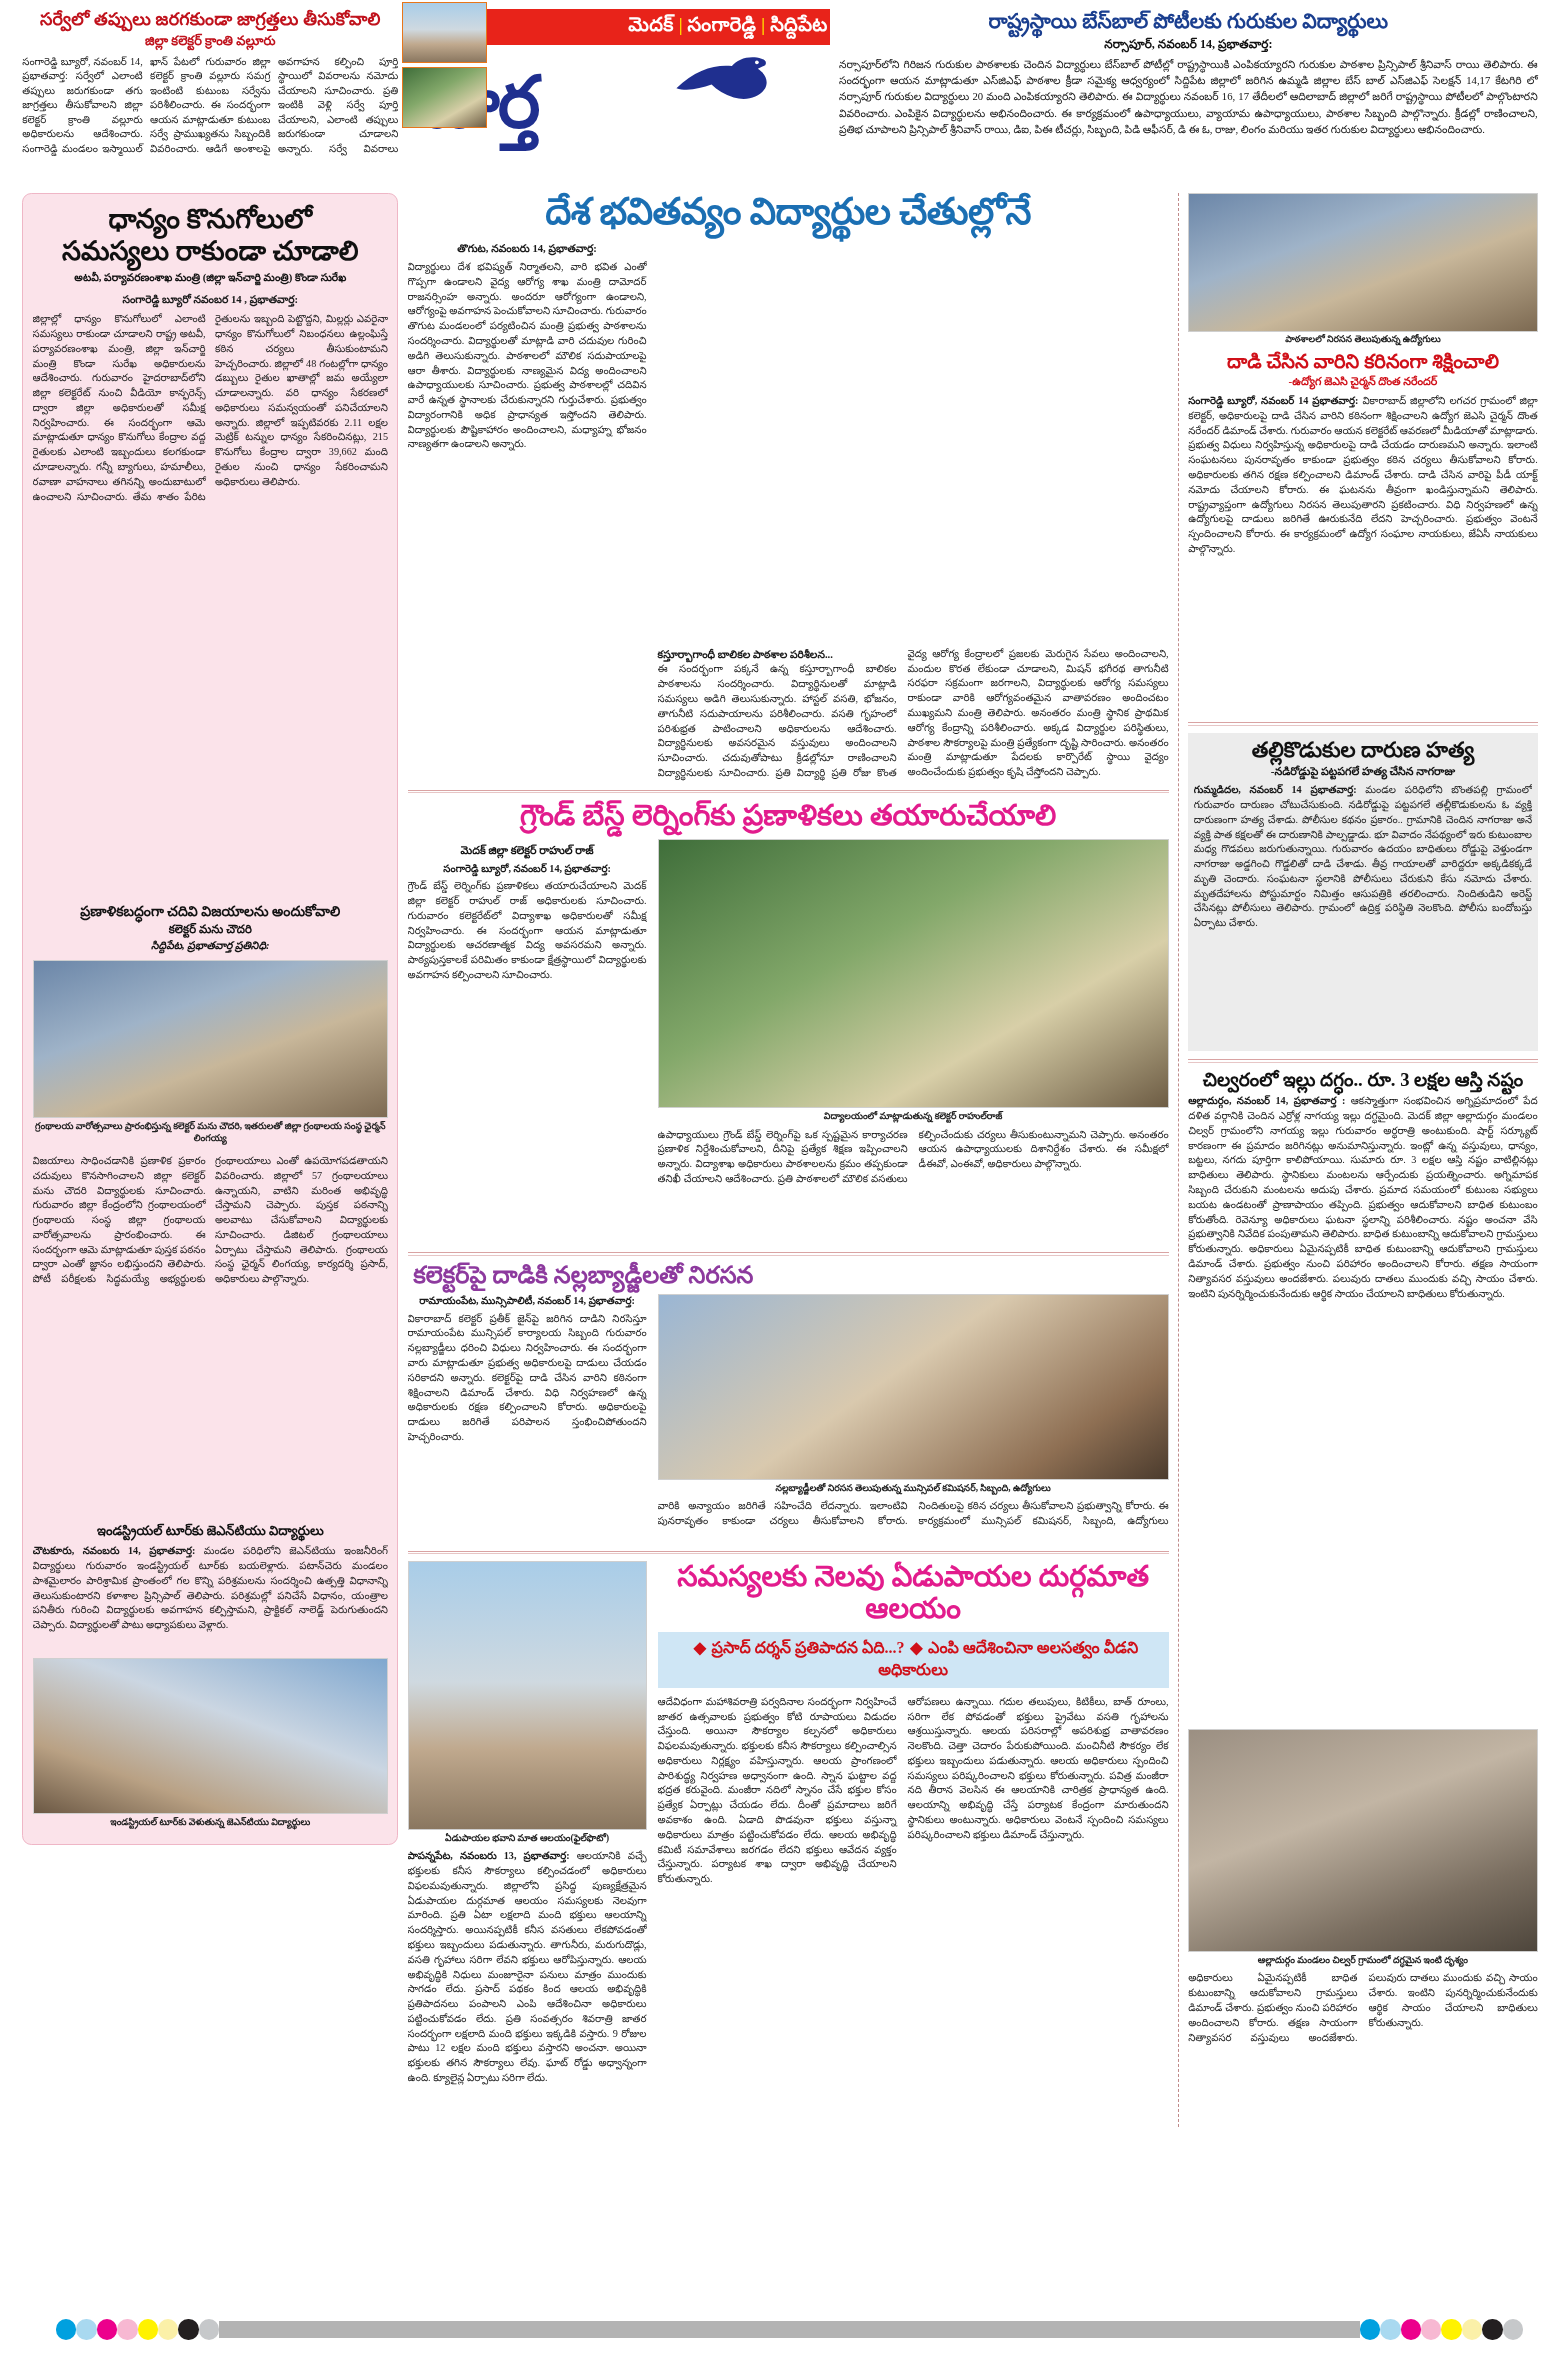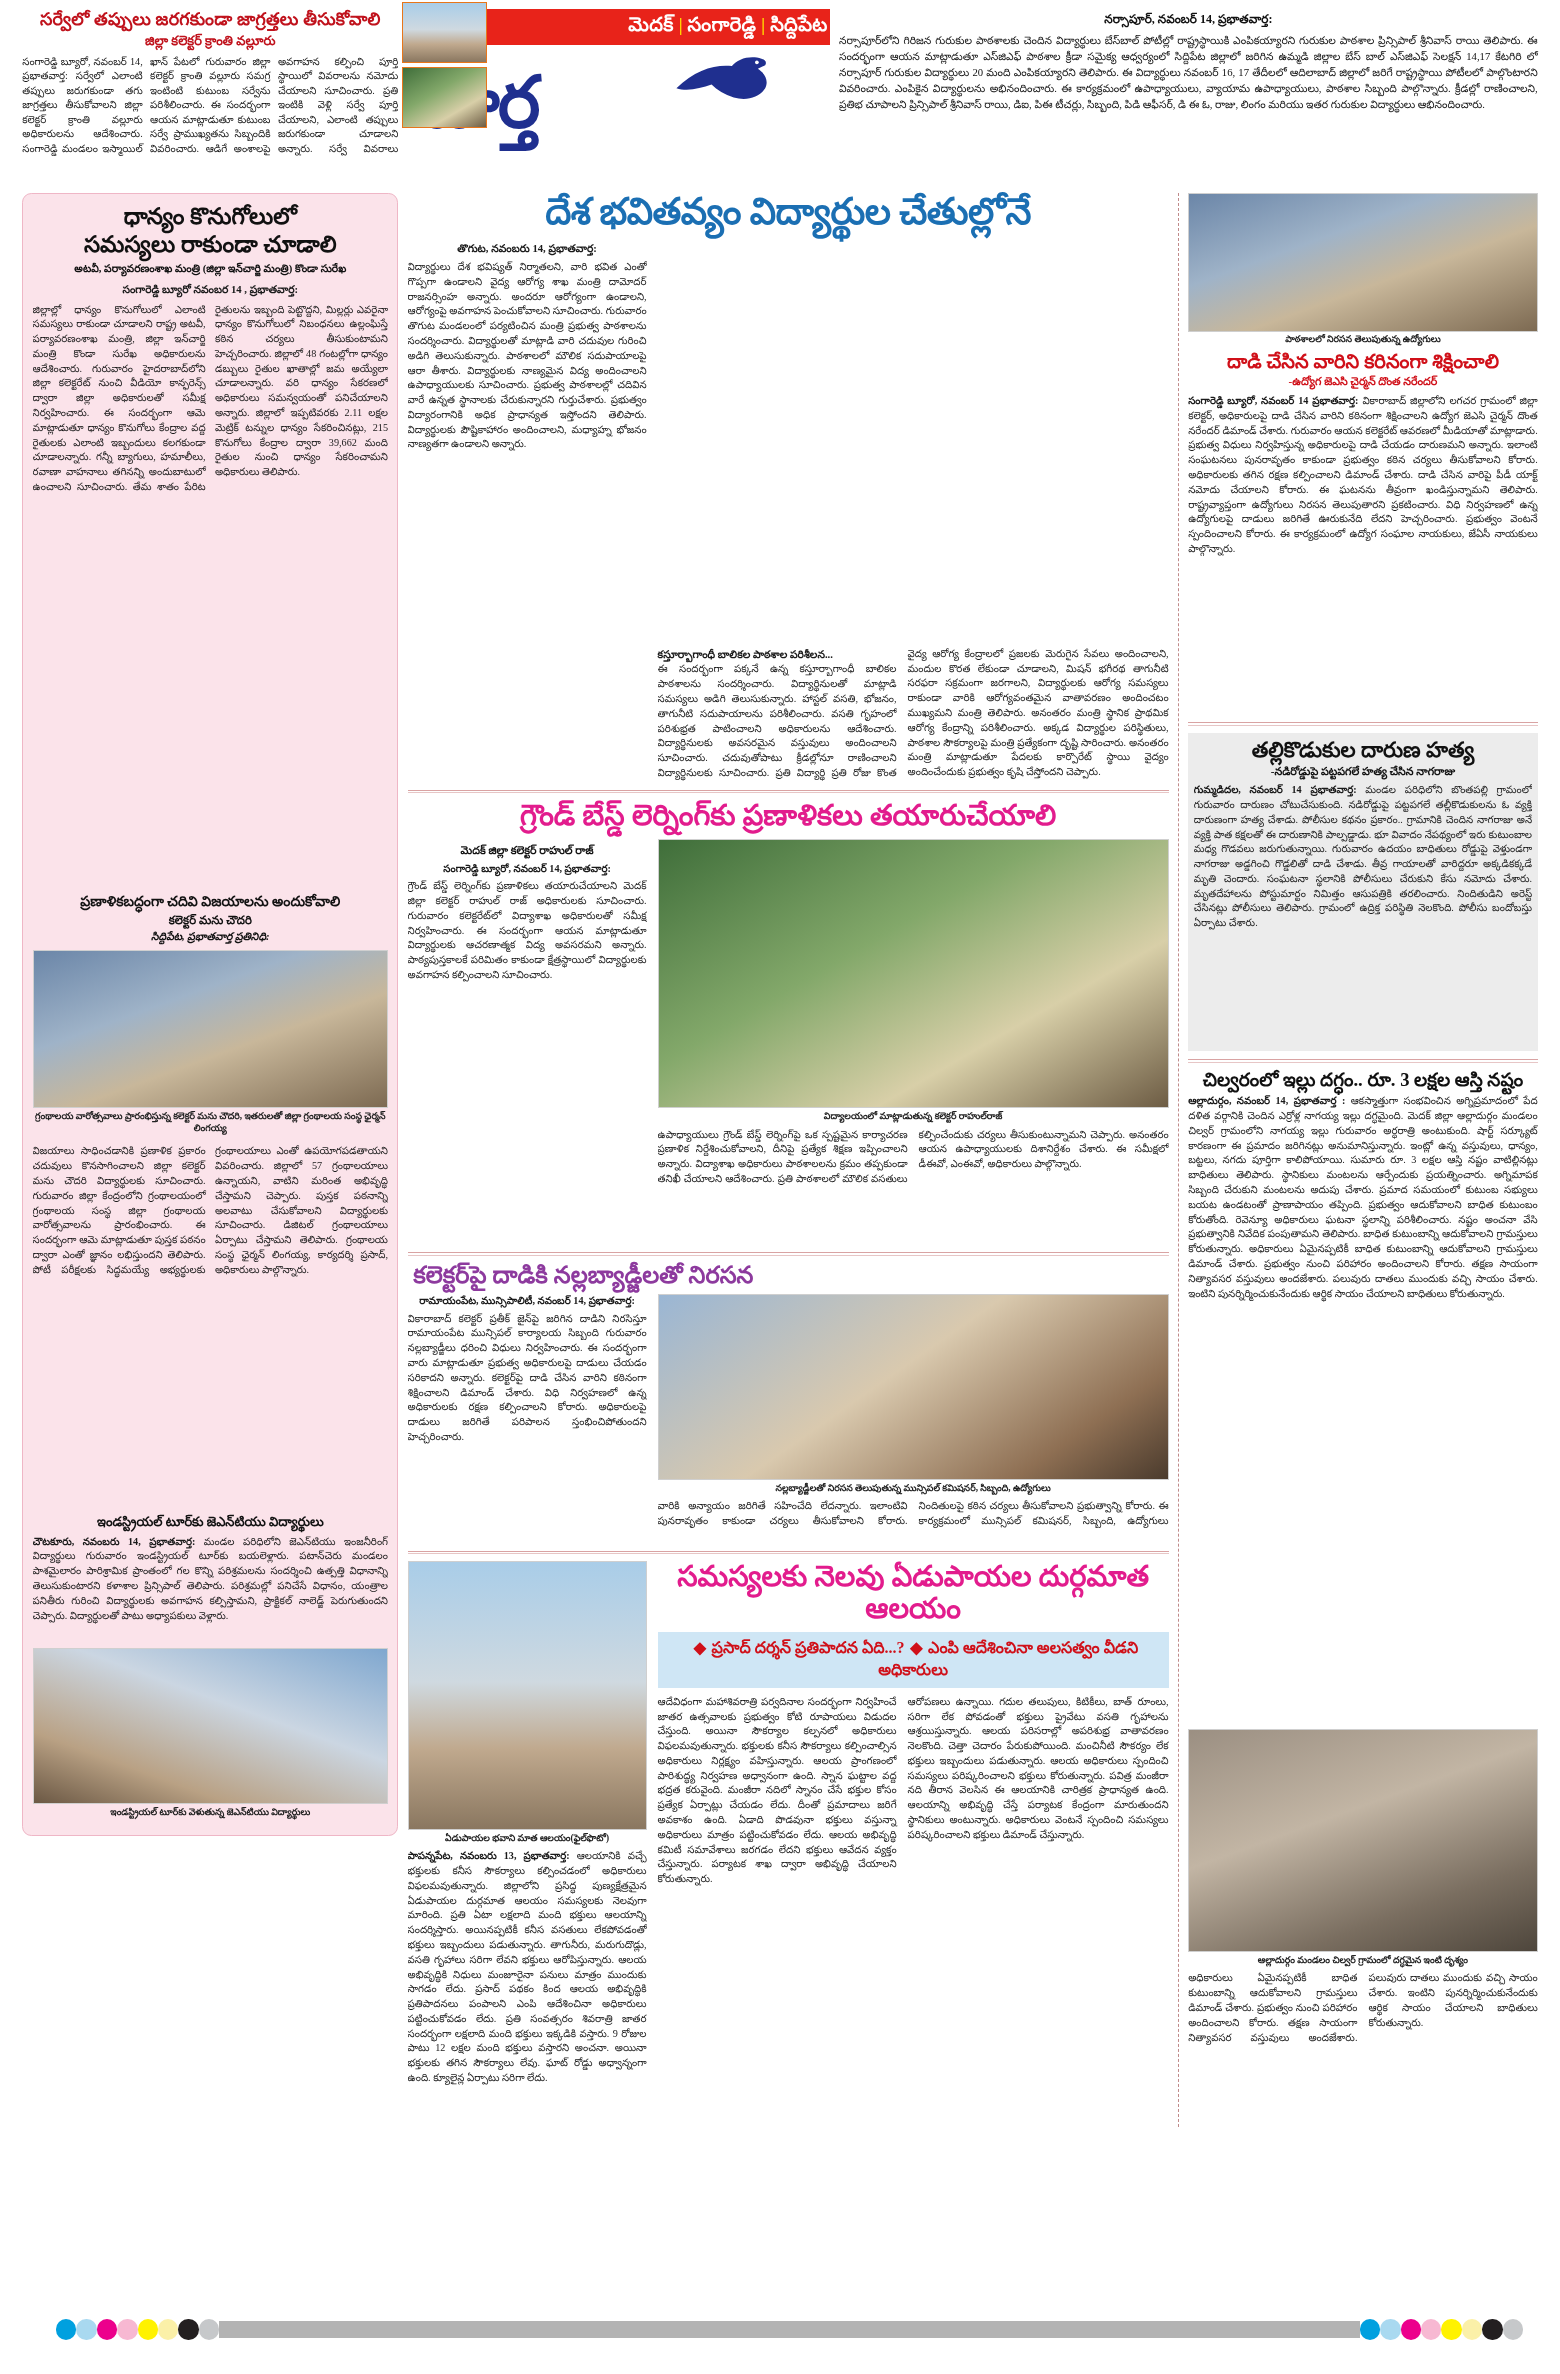--- a/index.html
+++ b/index.html
@@ -67,21 +67,21 @@
   .col-r { flex:1; }
 
   .bodytext { font-size:10.2px; line-height:1.45; text-align:justify; color:#1a1a1a; }
   .bodytext b { font-weight:bold; }
 
   
   .pinkbox {
     background:#fbe3ea; border:1.9px solid #efb6c6; border-radius:9.3px;
     padding:9.3px 9.3px 11px 9.3px;
   }
-  .pinkbox .title { color:#111; font-weight:bold; font-size:23px; text-align:center; line-height:1.2; }
+  .pinkbox .title { color:#111; font-weight:bold; font-size:27px; text-align:center; line-height:1.2; }
   .pinkbox .sub   { font-weight:bold; font-size:10.7px; text-align:center; margin-top:3.7px; }
   .pinkbox .cols  { column-count:2; column-gap:9.3px; margin-top:4.6px; }
   .pinkbox .single{ margin-top:5.6px; }
   .mid-head { font-weight:bold; font-size:14px; text-align:center; margin:7.4px 0 0.9px; }
   .mid-sub  { font-weight:bold; font-size:11.6px; text-align:center; }
 
   
   .photo { position:relative; overflow:hidden; border:0.9px solid #cfcfcf; }
   .cap { font-size:9.3px; text-align:center; font-weight:bold; padding:2.8px 1.9px 4.6px; color:#222; }
 
@@ -147,20 +147,21 @@
         </div>
         <div class="logo-text">వార్త</div>
       </div>
       <div class="mh-thumbs">
         <div class="th ph-temple"></div>
         <div class="th ph-grad2"></div>
       </div>
     </div>
 
     <div class="mh-right">
+      <div class="right-h1">రాష్ట్రస్థాయి బేస్‌బాల్ పోటీలకు గురుకుల విద్యార్థులు</div>
       <div class="right-h2">నర్సాపూర్, నవంబర్ 14, ప్రభాతవార్త:</div>
       <div class="right-body">నర్సాపూర్‌లోని గిరిజన గురుకుల పాఠశాలకు చెందిన విద్యార్థులు బేస్‌బాల్ పోటీల్లో రాష్ట్రస్థాయికి ఎంపికయ్యారని గురుకుల పాఠశాల ప్రిన్సిపాల్ శ్రీనివాస్ రాయి తెలిపారు. ఈ సందర్భంగా ఆయన మాట్లాడుతూ ఎస్‌జిఎఫ్ పాఠశాల క్రీడా సమైక్య ఆధ్వర్యంలో సిద్దిపేట జిల్లాలో జరిగిన ఉమ్మడి జిల్లాల బేస్ బాల్ ఎస్‌జిఎఫ్ సెలక్షన్‌ 14,17 కేటగిరి లో నర్సాపూర్ గురుకుల విద్యార్థులు 20 మంది ఎంపికయ్యారని తెలిపారు. ఈ విద్యార్థులు నవంబర్ 16, 17 తేదీలలో ఆదిలాబాద్ జిల్లాలో జరిగే రాష్ట్రస్థాయి పోటీలలో పాల్గొంటారని వివరించారు. ఎంపికైన విద్యార్థులను అభినందించారు. ఈ కార్యక్రమంలో ఉపాధ్యాయులు, వ్యాయామ ఉపాధ్యాయులు, పాఠశాల సిబ్బంది పాల్గొన్నారు. క్రీడల్లో రాణించాలని, ప్రతిభ చూపాలని ప్రిన్సిపాల్ శ్రీనివాస్ రాయి, డిఐ, పిఈ టీచర్లు, సిబ్బంది, పిడి ఆఫీసర్, డి ఈ ఓ, రాజు, లింగం మరియు ఇతర గురుకుల విద్యార్థులు ఆభినందించారు.</div>
     </div>
   </div>
 
   <div class="grid">
 
     <div class="col-l">
       <div class="pinkbox">
         <div class="title">ధాన్యం కొనుగోలులో</div>

